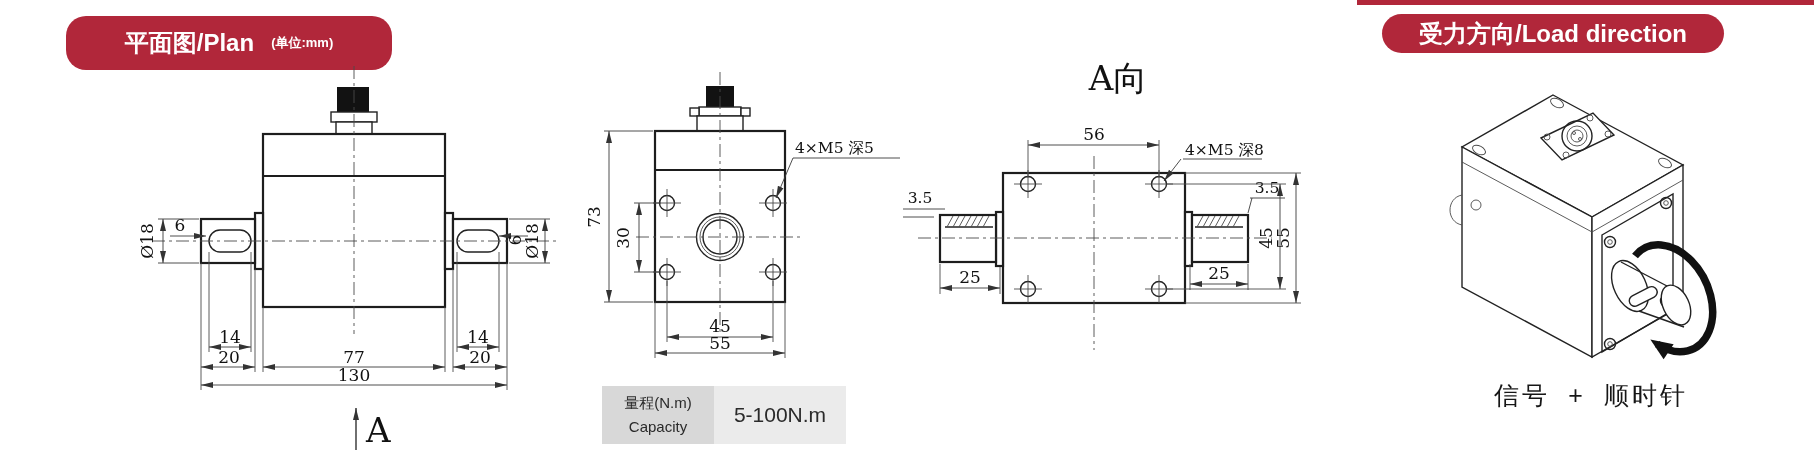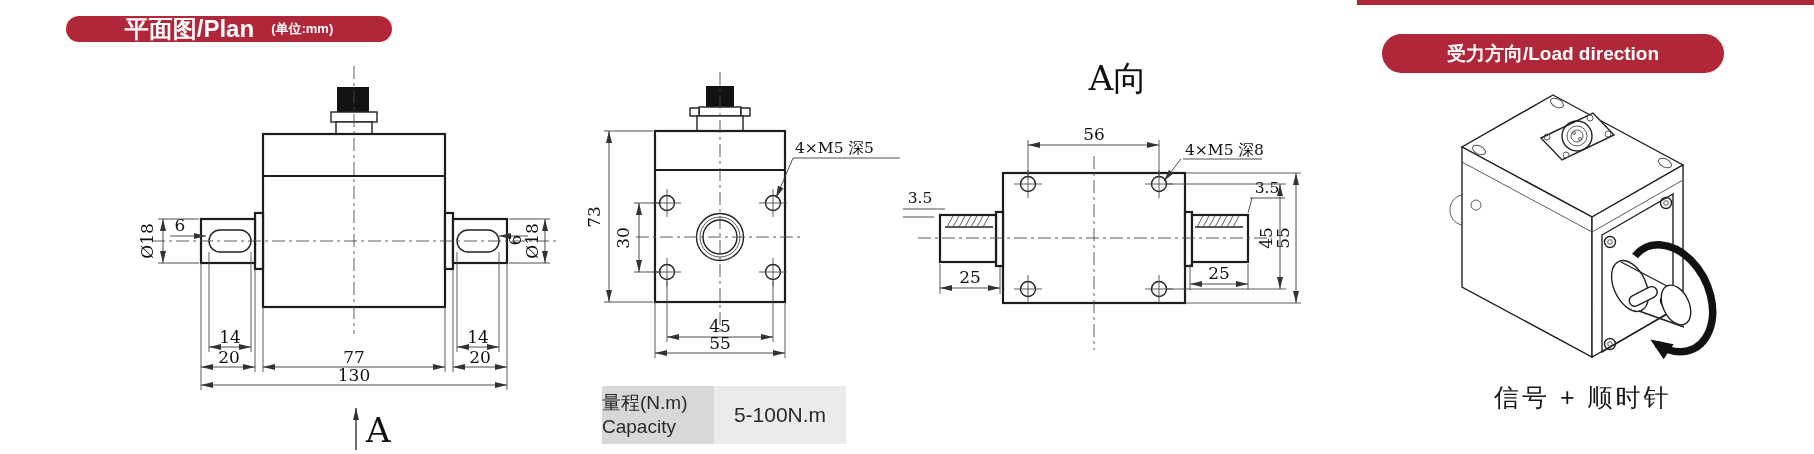--- a/index.html
+++ b/index.html
@@ -1,41 +1,41 @@
 <!DOCTYPE html>
 <html><head>
 <meta charset="utf-8">
 <style>
   html,body{margin:0;padding:0;background:#fff;}
   #stage{position:relative;width:1814px;height:454px;background:#ffffff;overflow:hidden;
          font-family:"Liberation Sans",sans-serif;}
   .banner{position:absolute;background:#b1273a;color:#fff;display:flex;align-items:center;
           justify-content:center;border-radius:20px;white-space:nowrap;}
-  #banner-plan{left:66px;top:16px;width:326px;height:26px;gap:17px;}
+  #banner-plan{left:66px;top:16px;width:326px;height:54px;gap:17px;}
   #banner-plan .t{font-size:24px;font-weight:bold;}
   #banner-plan .u{font-size:13px;font-weight:bold;}
-  #banner-load{left:1382px;top:14px;width:342px;height:39px;font-size:19px;font-weight:bold;margin-top:20px;}
+  #banner-load{left:1382px;top:14px;width:342px;height:39px;font-size:24px;font-weight:bold;}
   #top-strip{position:absolute;left:1357px;top:0;width:457px;height:5px;background:#b1273a;}
   svg{position:absolute;left:0;top:0;}
   .thick{stroke:#1d1d1d;stroke-width:2.2;fill:none;}
   .thickf{stroke:#1d1d1d;stroke-width:2.2;fill:#ffffff;}
   .med{stroke:#222;stroke-width:1.4;fill:none;}
   .medf{stroke:#222;stroke-width:1.4;fill:#ffffff;}
   .thin{stroke:#4a4a4a;stroke-width:0.9;fill:none;}
   .dim{stroke:#3a3a3a;stroke-width:0.9;fill:none;}
   .cl{stroke:#4a4a4a;stroke-width:0.9;fill:none;stroke-dasharray:13 4 3 4;}
   text.dt{font-family:"DejaVu Serif",serif;font-size:17px;fill:#111;}
   text.dts{font-family:"DejaVu Serif",serif;font-size:15.5px;fill:#111;}
   text.big{font-family:"DejaVu Serif",serif;font-size:34px;fill:#111;}
   #capacity-table{position:absolute;left:602px;top:386px;height:58px;display:flex;color:#2a2a2a;}
   #capacity-table .hd{width:112px;background:#d8d8d8;display:flex;flex-direction:column;
-      align-items:flex-start;justify-content:center;font-size:19px;line-height:24px;}
+      align-items:center;justify-content:center;font-size:15px;line-height:24px;}
   #capacity-table .vl{width:132px;background:#ebebeb;display:flex;align-items:center;
       justify-content:center;font-size:21px;text-align:right;}
-  #signal-text{position:absolute;left:1494px;top:381px;font-family:Liberation Sans, sans-serif;
+  #signal-text{position:absolute;left:1494px;top:381px;font-family:Liberation Mono, monospace;
       font-size:25px;line-height:33px;color:#161616;letter-spacing:3px;white-space:nowrap;}
 </style>
 </head>
 <body>
 
 <div id="stage">
 
   <div id="top-strip"></div>
 
   <div class="banner" id="banner-plan">

